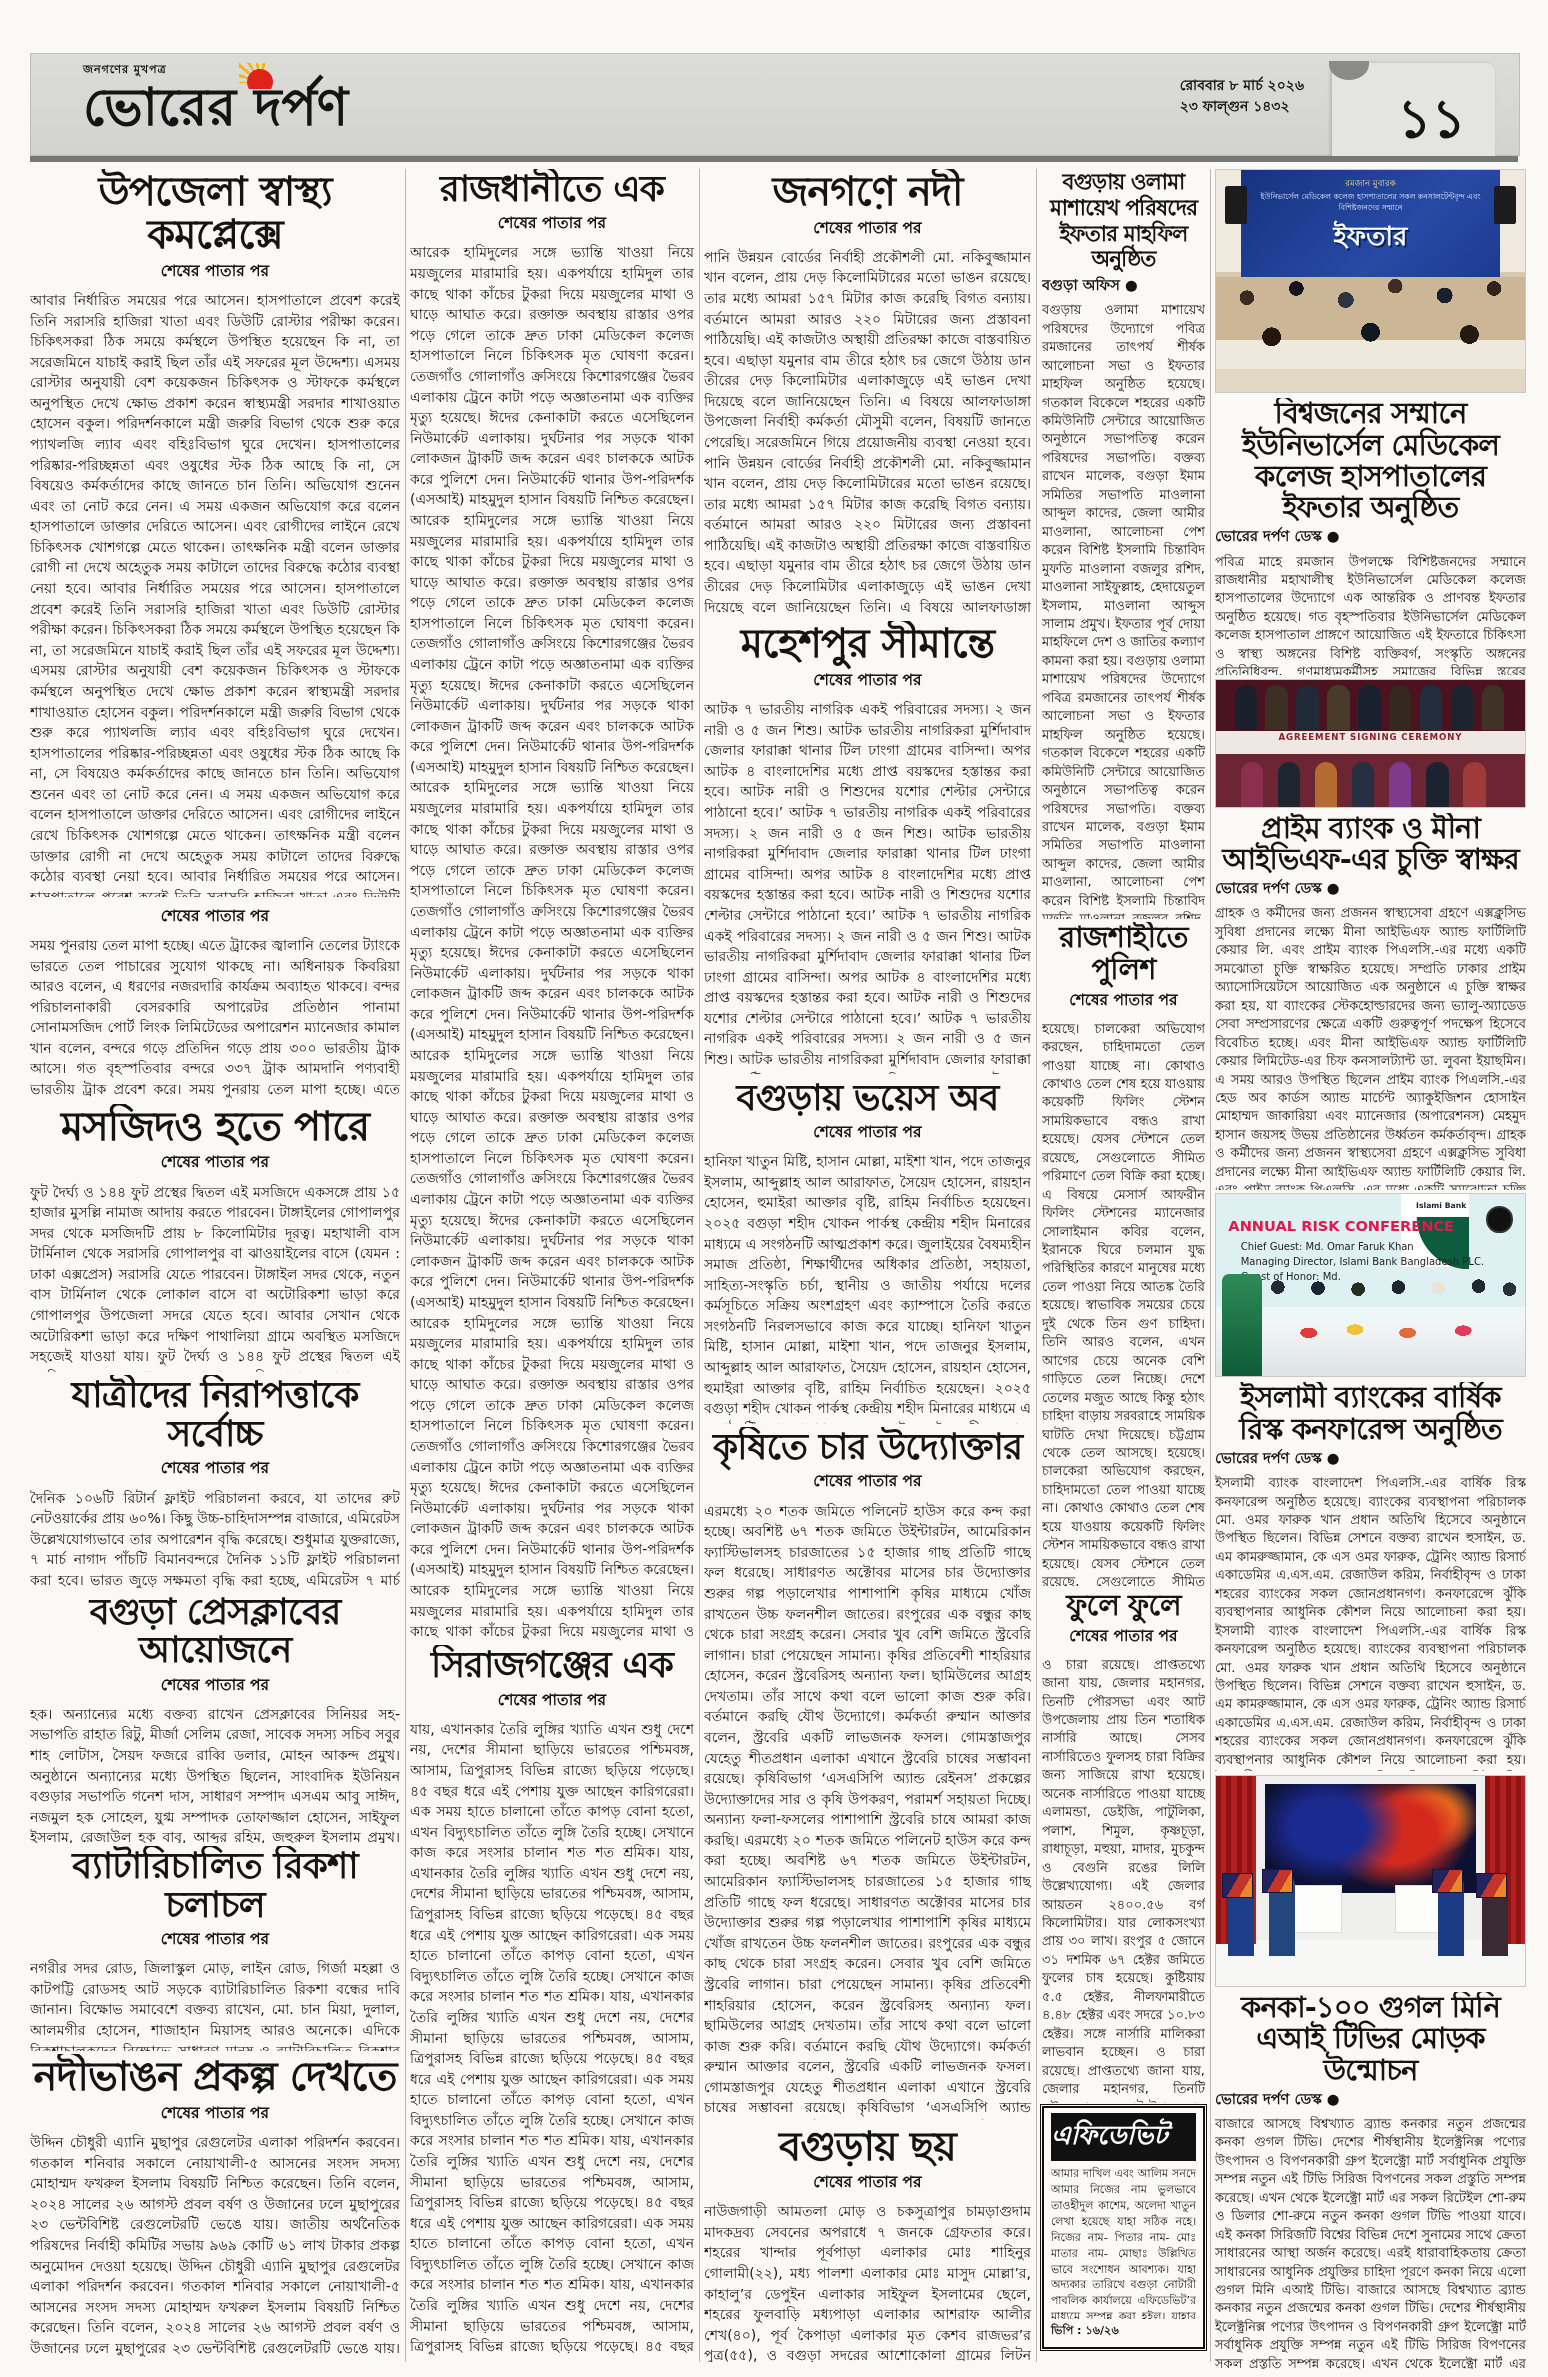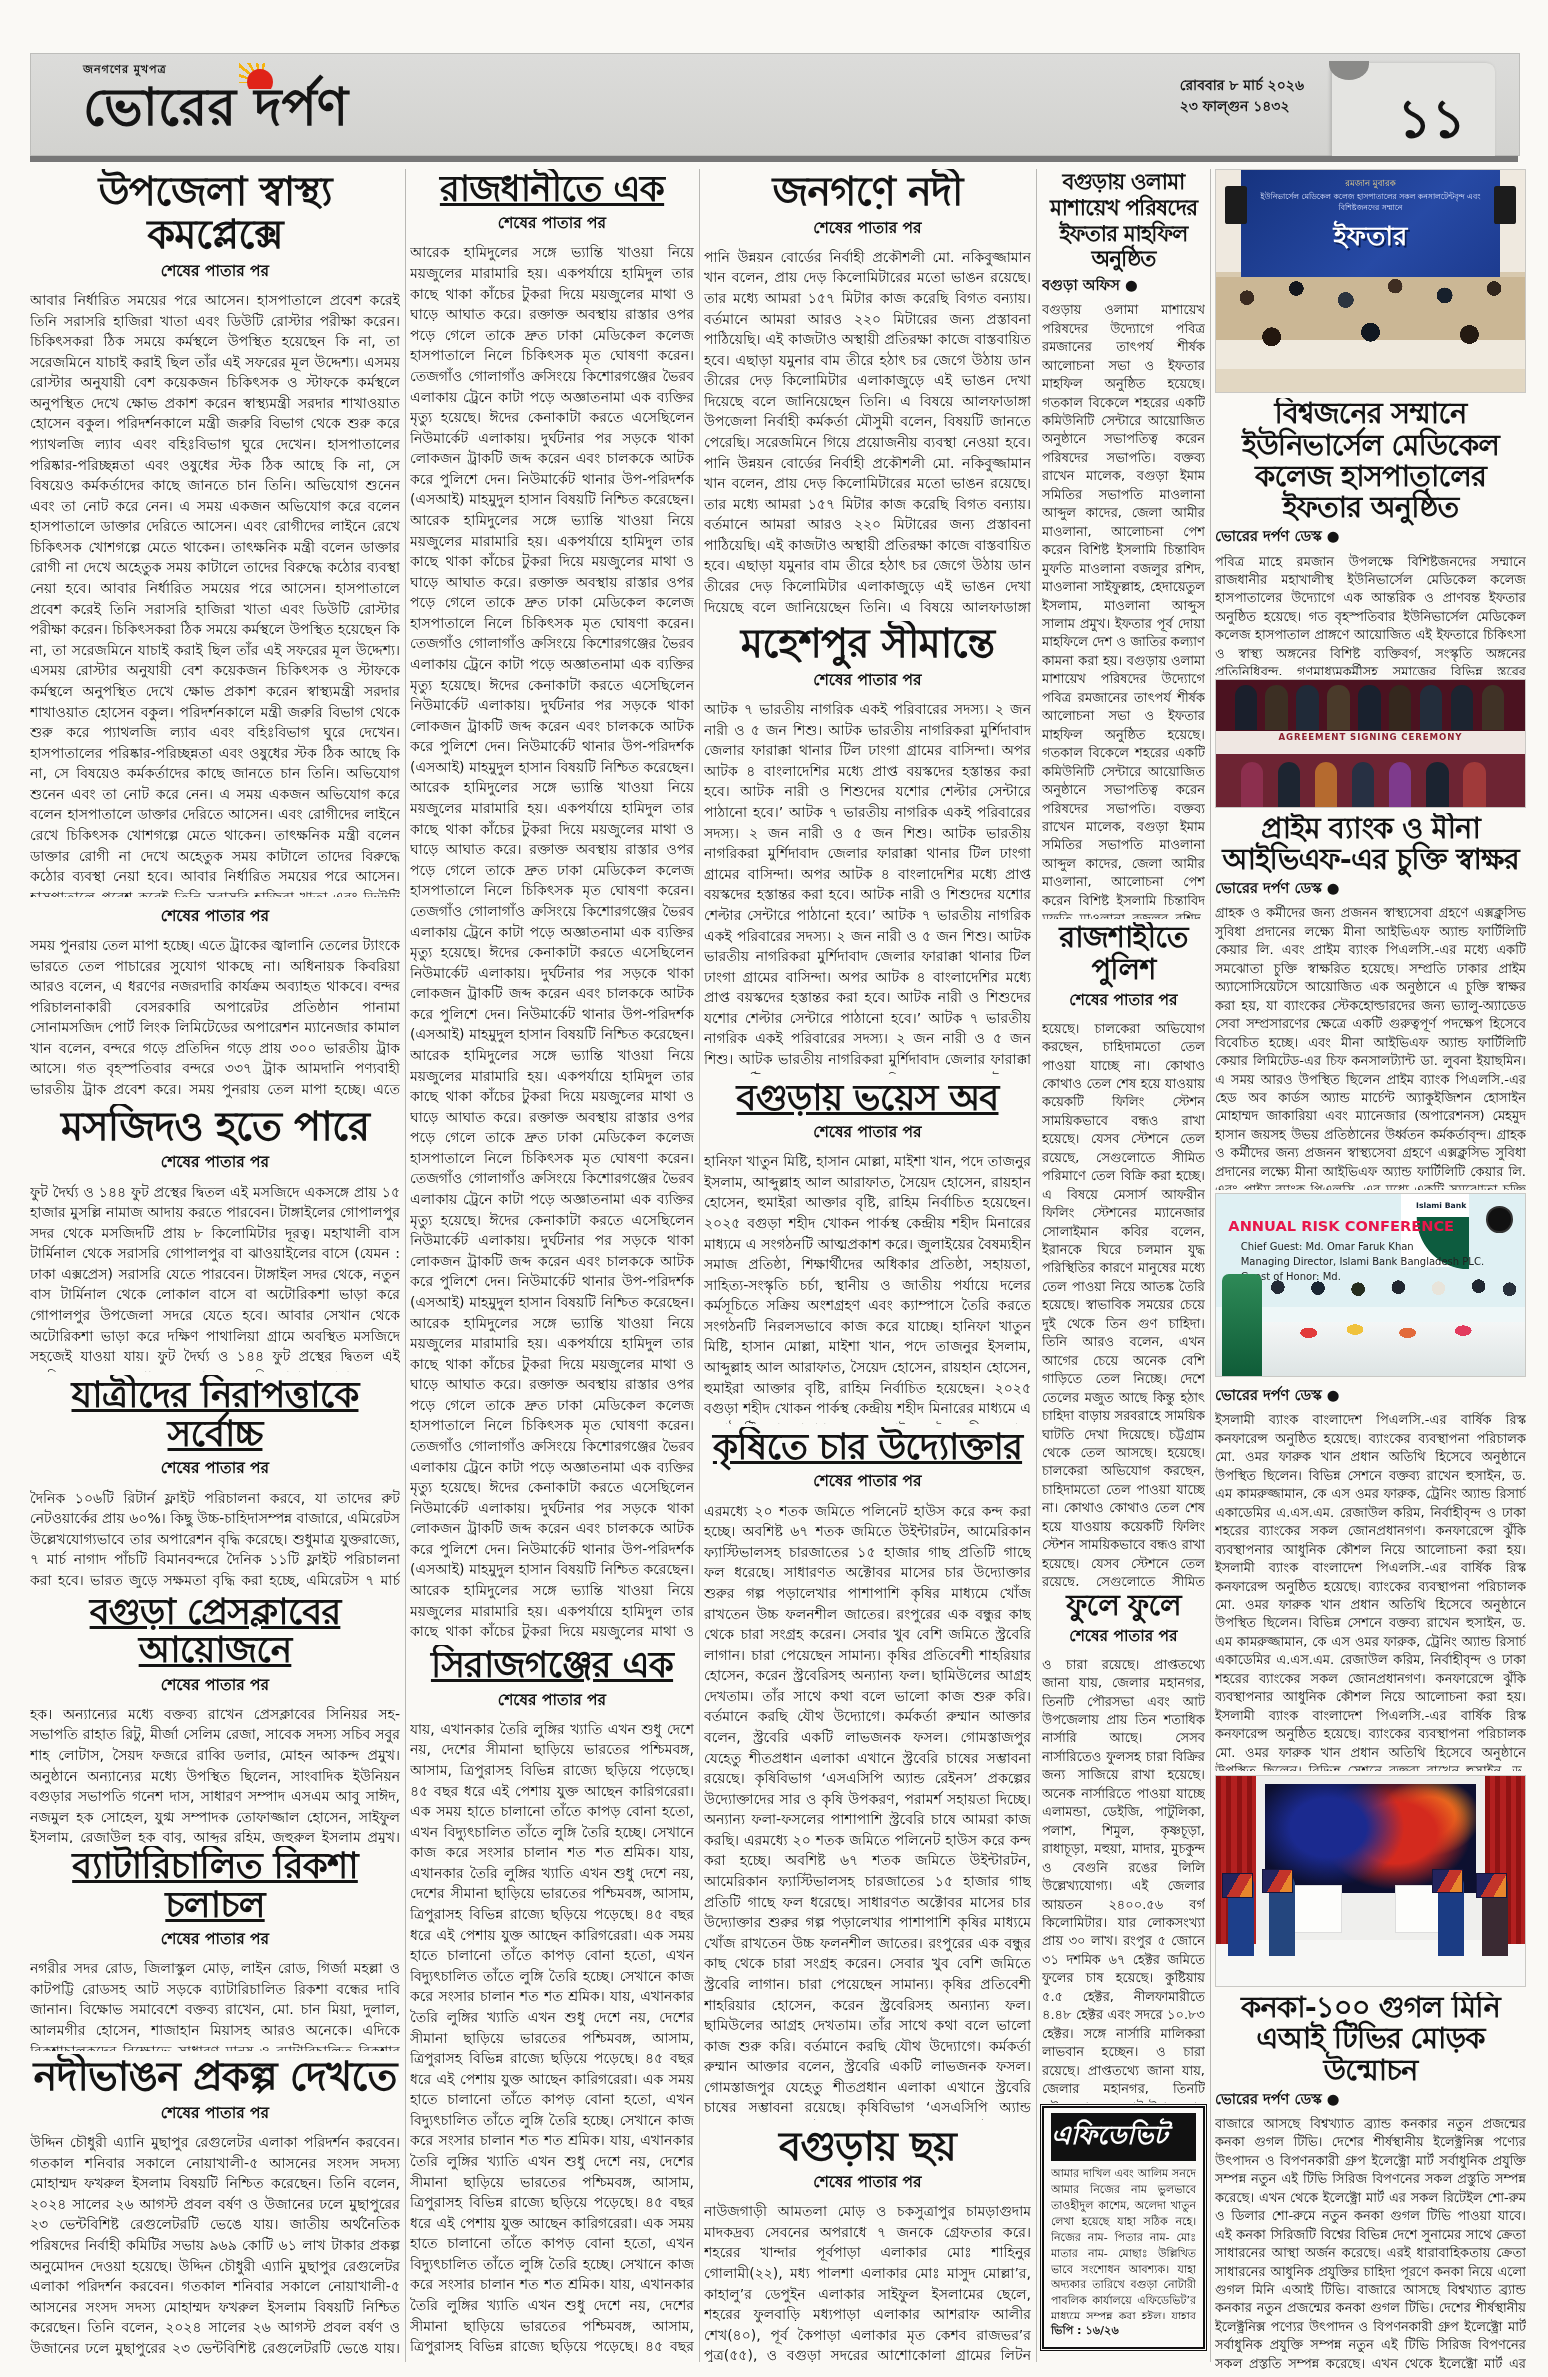--- a/index.html
+++ b/index.html
@@ -33,21 +33,21 @@
   #c1{left:0;width:370px;}
   #c2{left:380px;width:284px;}
   #c3{left:674px;width:327px;}
   #c4{left:1012px;width:163px;}
   #c5{left:1185px;width:311px;}
   .vr{position:absolute;top:0;height:2193px;width:0.9px;background:#b9b8b4;}
   .article{overflow:hidden;position:relative;margin-bottom:3.4px;}
   .hl{font-family:"DejaVu Serif",serif;font-weight:900;text-align:center;line-height:1.08;
       letter-spacing:-0.9px;}
   .hl-xl{font-size:40px;}
-  .hl-l{font-size:36px;text-decoration:underline;}
+  .hl-l{font-size:36px;}
   .hl-m{font-size:29px;}
   .hl-s{font-size:21.5px;line-height:1.2;}
   .cont{font-size:15.5px;font-weight:bold;text-align:center;margin:3.4px 0 5.2px;}
   .byline{font-size:14.6px;font-weight:bold;margin:1.7px 0 3.4px;}
   .body{font-size:14px;line-height:1.47;text-align:justify;overflow:hidden;}
   .body-sm{font-size:13px;line-height:1.42;text-align:justify;overflow:hidden;}
   
   .photo{position:relative;overflow:hidden;margin-bottom:5.2px;border:0.9px solid #c9c8c4;}
   
   #ph-iftar{height:222px;background:linear-gradient(#efe9df 0 46%,#d8c9ae 46% 78%,#efeae0 78%);}
@@ -320,20 +320,21 @@
           <div>Chief Guest: Md. Omar Faruk Khan</div>
           <div>Managing Director, Islami Bank Bangladesh PLC.</div>
           <div>Guest of Honor: Md.</div>
         </div>
         <div class="men"></div>
         <div class="table"></div>
         <div class="podium"></div>
       </div>
 
       <div class="article" style="height:389px">
+        <div class="hl hl-m">ইসলামী ব্যাংকের বার্ষিক রিস্ক কনফারেন্স অনুষ্ঠিত</div>
         <div class="byline">ভোরের দর্পণ ডেস্ক ●</div>
         <div class="body-sm">ইসলামী ব্যাংক বাংলাদেশ পিএলসি.-এর বার্ষিক রিস্ক কনফারেন্স অনুষ্ঠিত হয়েছে। ব্যাংকের ব্যবস্থাপনা পরিচালক মো. ওমর ফারুক খান প্রধান অতিথি হিসেবে অনুষ্ঠানে উপস্থিত ছিলেন। বিভিন্ন সেশনে বক্তব্য রাখেন হুসাইন, ড. এম কামরুজ্জামান, কে এস ওমর ফারুক, ট্রেনিং অ্যান্ড রিসার্চ একাডেমির এ.এস.এম. রেজাউল করিম, নির্বাহীবৃন্দ ও ঢাকা শহরের ব্যাংকের সকল জোনপ্রধানগণ। কনফারেন্সে ঝুঁকি ব্যবস্থাপনার আধুনিক কৌশল নিয়ে আলোচনা করা হয়। ইসলামী ব্যাংক বাংলাদেশ পিএলসি.-এর বার্ষিক রিস্ক কনফারেন্স অনুষ্ঠিত হয়েছে। ব্যাংকের ব্যবস্থাপনা পরিচালক মো. ওমর ফারুক খান প্রধান অতিথি হিসেবে অনুষ্ঠানে উপস্থিত ছিলেন। বিভিন্ন সেশনে বক্তব্য রাখেন হুসাইন, ড. এম কামরুজ্জামান, কে এস ওমর ফারুক, ট্রেনিং অ্যান্ড রিসার্চ একাডেমির এ.এস.এম. রেজাউল করিম, নির্বাহীবৃন্দ ও ঢাকা শহরের ব্যাংকের সকল জোনপ্রধানগণ। কনফারেন্সে ঝুঁকি ব্যবস্থাপনার আধুনিক কৌশল নিয়ে আলোচনা করা হয়। ইসলামী ব্যাংক বাংলাদেশ পিএলসি.-এর বার্ষিক রিস্ক কনফারেন্স অনুষ্ঠিত হয়েছে। ব্যাংকের ব্যবস্থাপনা পরিচালক মো. ওমর ফারুক খান প্রধান অতিথি হিসেবে অনুষ্ঠানে উপস্থিত ছিলেন। বিভিন্ন সেশনে বক্তব্য রাখেন হুসাইন, ড. এম কামরুজ্জামান, কে এস ওমর ফারুক, ট্রেনিং অ্যান্ড রিসার্চ একাডেমির এ.এস.এম. রেজাউল করিম, নির্বাহীবৃন্দ ও ঢাকা শহরের ব্যাংকের সকল জোনপ্রধানগণ। কনফারেন্সে ঝুঁকি ব্যবস্থাপনার আধুনিক কৌশল নিয়ে আলোচনা করা হয়।</div>
       </div>
 
       <div class="photo" id="ph-konka">
         <div class="curtainL"></div>
         <div class="curtainR"></div>
         <div class="screen"></div>
         <div class="ped" style="left:24%"></div>
         <div class="ped" style="left:58%"></div>

